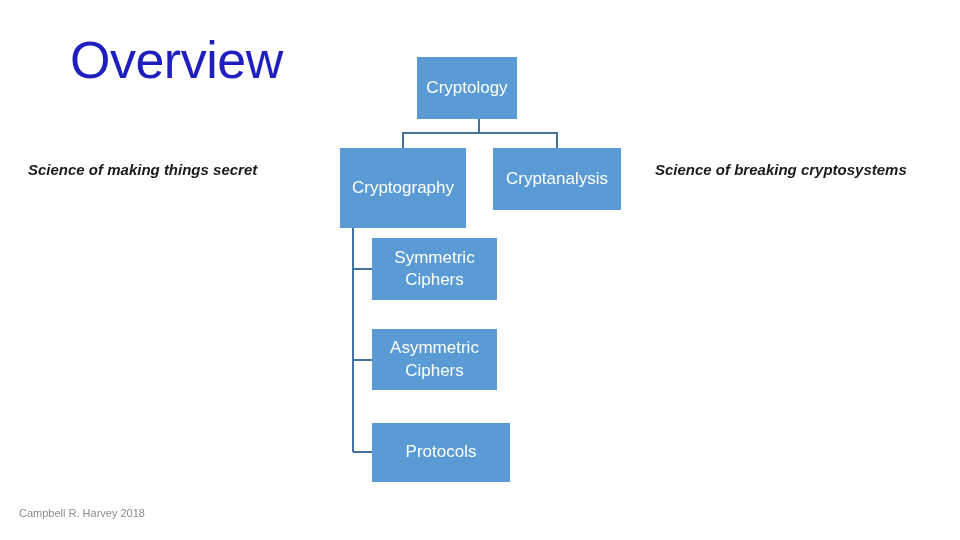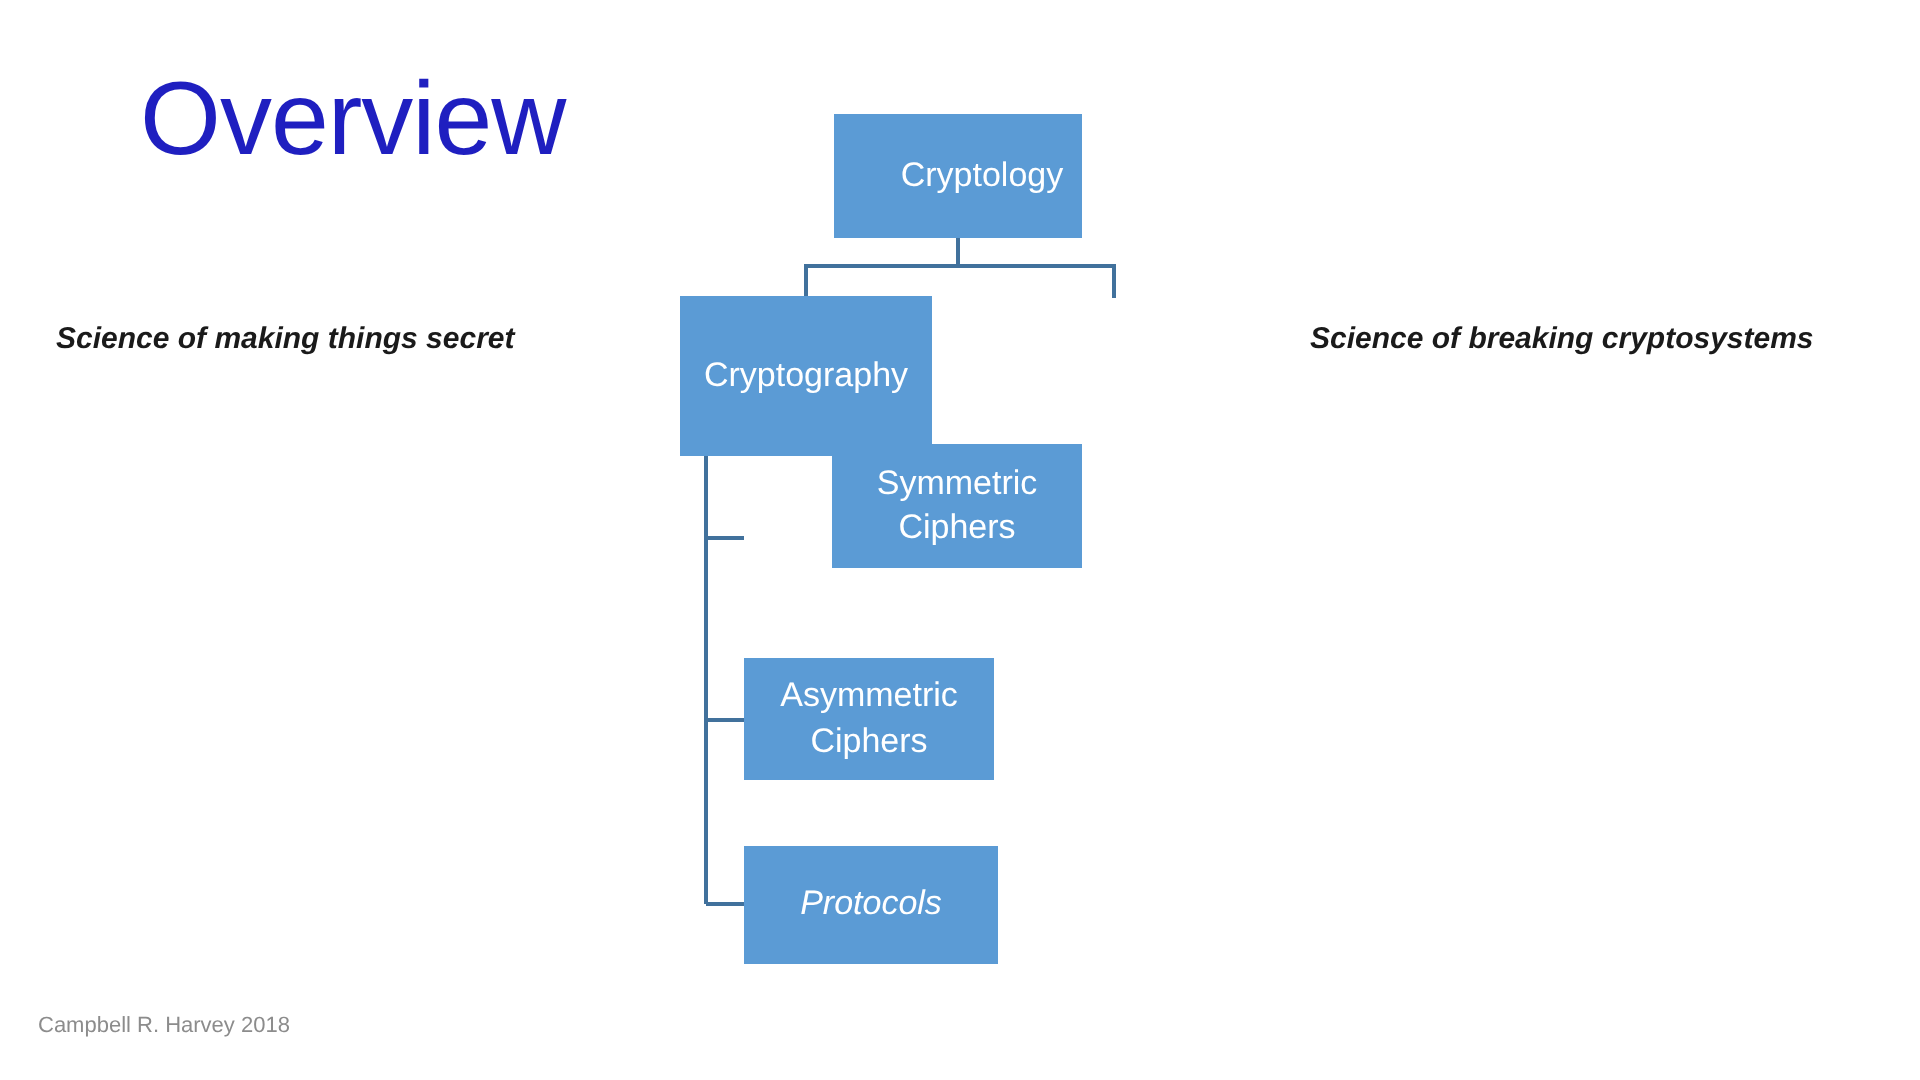--- a/index.html
+++ b/index.html
@@ -30,26 +30,26 @@
     color: var(--node-text, #ffffff);
     font-size: 17px;
     line-height: 1.32;
   }
   .node .label { display: inline-block; max-width: 114px; }
   .line {
     position: absolute;
     background: var(--connector, #41719c);
   }
   
-  .n-root          { left: 417px; top: 57px;  width: 100px; height: 62px; padding-left: 24px; }
+  .n-root          { left: 417px; top: 57px;  width: 100px; height: 62px; }
   .n-cryptography  { left: 340px; top: 148px; width: 126px; height: 80px; }
   .n-cryptanalysis { left: 493px; top: 148px; width: 128px; height: 62px; }
-  .n-symmetric     { left: 372px; top: 222px; width: 125px; height: 62px; margin-left: 44px; }
+  .n-symmetric     { left: 372px; top: 238px; width: 125px; height: 62px; }
   .n-asymmetric    { left: 372px; top: 329px; width: 125px; height: 61px; text-align: center; }
-  .n-protocols     { left: 372px; top: 423px; width: 127px; height: 59px; font-style: italic; }
+  .n-protocols     { left: 372px; top: 423px; width: 138px; height: 59px; }
   
   .c-root-drop  { left: 478px; top: 119px; width: 2px;   height: 15px; }
   .c-branch     { left: 402px; top: 132px; width: 156px; height: 2px;  }
   .c-left-drop  { left: 402px; top: 132px; width: 2px;   height: 17px; }
   .c-right-drop { left: 556px; top: 132px; width: 2px;   height: 17px; }
   .c-spine      { left: 352px; top: 210px; width: 2px;   height: 242px;}
   .c-stub-1     { left: 353px; top: 268px; width: 19px;  height: 2px;  }
   .c-stub-2     { left: 353px; top: 359px; width: 19px;  height: 2px;  }
   .c-stub-3     { left: 353px; top: 451px; width: 19px;  height: 2px;  }
   .annotation {
@@ -94,20 +94,23 @@
   <div class="line c-stub-3"></div>
 
   <div class="node n-root">
     <span class="label">Cryptology</span>
   </div>
 
   <div class="node n-cryptography">
     <span class="label">Cryptography</span>
   </div>
 
+  <div class="node n-cryptanalysis">
+    <span class="label">Cryptanalysis</span>
+  </div>
 
   <div class="node n-symmetric">
     <span class="label">Symmetric Ciphers</span>
   </div>
 
   <div class="node n-asymmetric">
     <span class="label">Asymmetric Ciphers</span>
   </div>
 
   <div class="node n-protocols">

